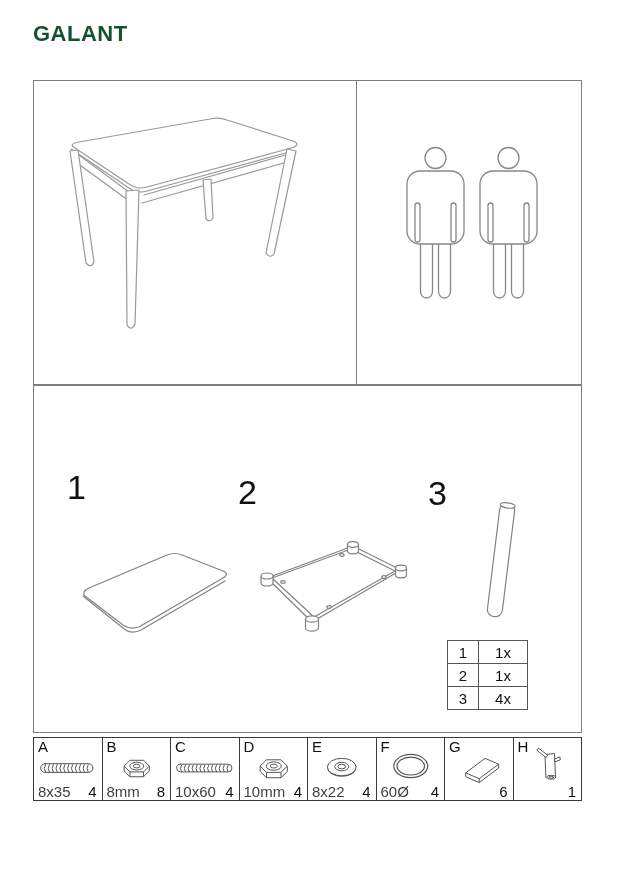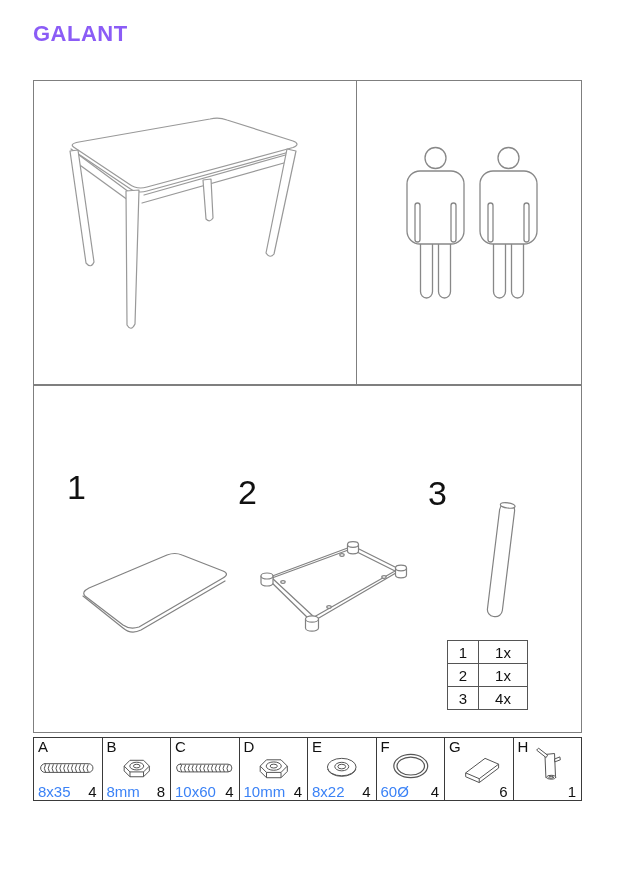--- a/index.html
+++ b/index.html
@@ -2,21 +2,21 @@
 <html><head>
 <meta charset="utf-8">
 <style>
   html,body { margin:0; padding:0; background:#fff; }
   .page {
     position:relative; width:620px; height:877px; background:#ffffff;
     font-family:"Liberation Sans", sans-serif; color:#111; overflow:hidden;
   }
   .title {
     position:absolute; left:33px; top:21px; margin:0;
-    font-size:22px; font-weight:bold; letter-spacing:.5px; color:#8b5cf6;
+    font-size:22px; font-weight:bold; letter-spacing:.5px; color:#14532d;
   }
   .panel {
     position:absolute; box-sizing:border-box; background:#fff;
     border:1px solid #7f7f7f;
   }
   .top-panel  { left:33px; top:80px;  width:549px; height:305px; }
   .parts-panel{ left:33px; top:385px; width:549px; height:348px; }
   .top-panel .divider {
     position:absolute; top:0; bottom:0; left:322px; width:1px; background:#7f7f7f;
   }
@@ -39,21 +39,21 @@
   }
   .qty-table td.qty { width:48px;margin-left:20px; }
 
   .hw-strip {
     position:absolute; left:33px; top:737px; width:549px; height:64px;
     box-sizing:border-box; border:1px solid #3a3a3a; display:flex; background:#fff;
   }
   .hw-cell { flex:1 1 0; position:relative; border-left:1px solid #3a3a3a; }
   .hw-cell:first-child { border-left:none; }
   .hw-letter { position:absolute; top:0px; left:4px; font-size:15px; color:#111; }
-  .hw-size   { position:absolute; bottom:0px; left:4px; font-size:15px; color:#3b82f6; }
+  .hw-size   { position:absolute; bottom:0px; left:4px; font-size:15px; color:#404040; }
   .hw-count  { position:absolute; bottom:0px; right:5px; font-size:15px; color:#111; }
   .hw-icon   { position:absolute; left:0; top:0; width:100%; height:100%; }
 
   svg * { vector-effect:non-scaling-stroke; }
 </style>
 </head>
 <body>
 
 <div class="page">
 

